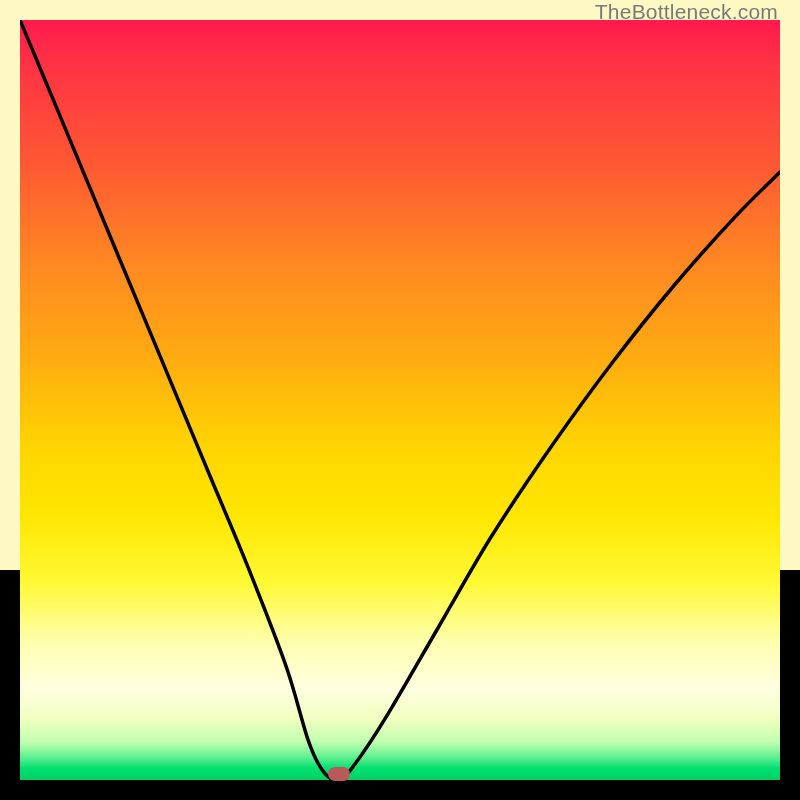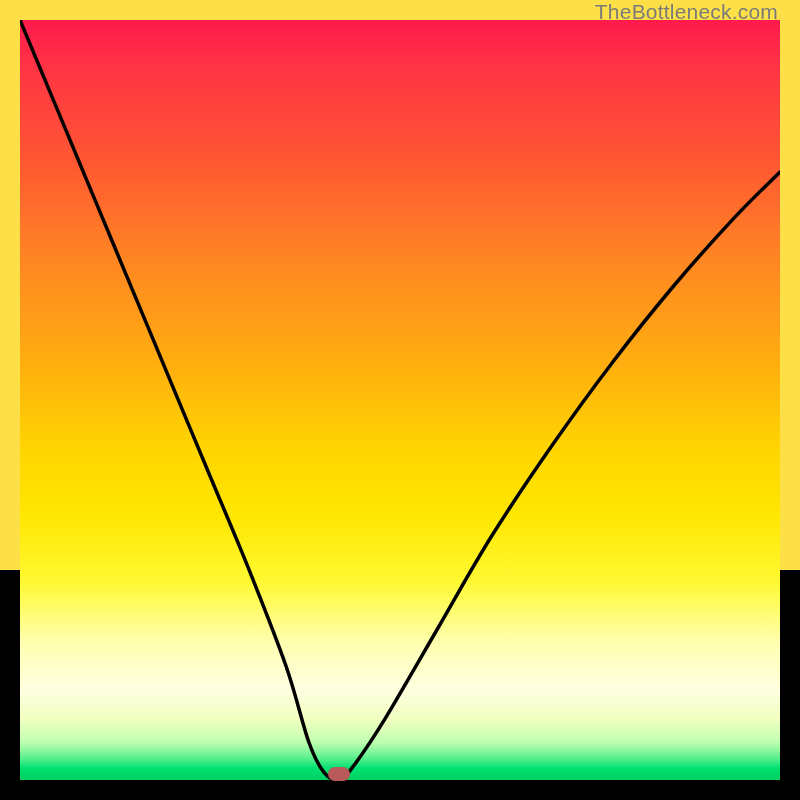--- a/index.html
+++ b/index.html
@@ -9,21 +9,21 @@
     height: 800px;
     background: #000;
     overflow: hidden;
   }
   .frame {
     position: absolute;
     left: 0;
     top: 0;
     width: 800px;
     height: 570px;
-    background: #fde047;
+    background: #fef9c3;
   }
   .plot-area {
     position: absolute;
     left: 20px;
     top: 20px;
     width: 760px;
     height: 760px;
     background: linear-gradient(to bottom,
       #ff1a4d 0%,
       #ff3344 6%,

